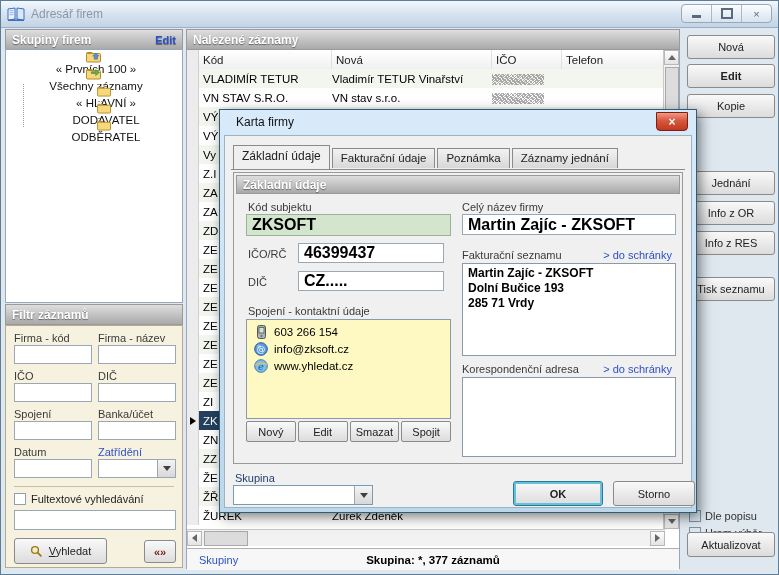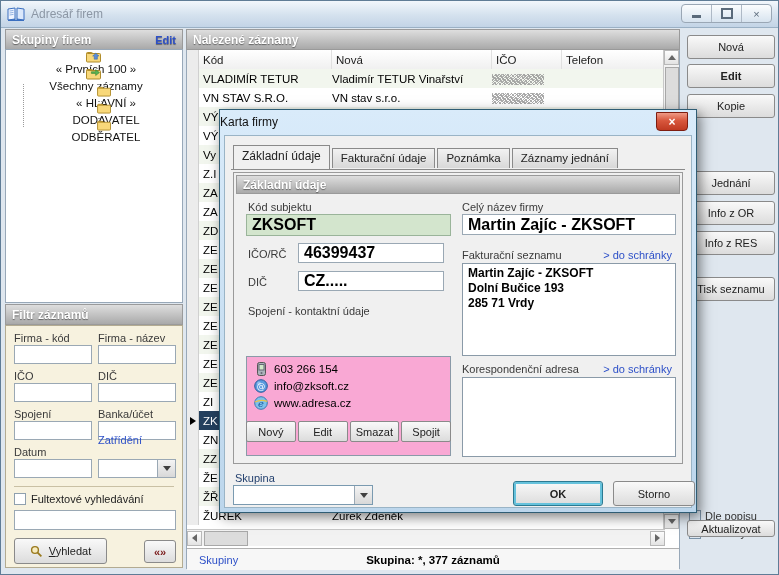--- a/index.html
+++ b/index.html
@@ -79,38 +79,38 @@
   
   .actions{position:absolute;left:686px;top:28px;width:89px;height:540px;}
   .abtn{position:absolute;left:0;width:88px;height:24px;}
   .abtn.bold{font-weight:bold;}
   .acb-row{position:absolute;left:2px;display:flex;align-items:center;font-size:11px;color:#333;white-space:nowrap;}
   .acb-row .cb{background:#dce6f0;border-color:#7a92a8;margin-right:4px;}
   
   .dialog{position:absolute;left:218px;top:108px;width:478px;height:404px;z-index:5;
     background:linear-gradient(#d9ebfа,#bcd6ec);background:linear-gradient(#d9ebfa,#bcd6ec);
     border:1px solid #2f5d74;box-shadow:3px 4px 12px rgba(0,0,0,.5);box-sizing:border-box;}
-  .dtitle{height:24px;display:flex;align-items:center;padding-left:0;font-size:12px;color:#111;}
+  .dtitle{height:24px;display:flex;align-items:center;padding-left:16px;font-size:12px;color:#111;}
   .dclose{position:absolute;right:8px;top:2px;width:30px;height:17px;border:1px solid #7e1d10;border-radius:0 0 4px 4px;
     background:linear-gradient(#ef9a86,#d8573d 45%,#bf3a22);color:#fff;font-weight:bold;font-size:12px;
     display:flex;align-items:center;justify-content:center;cursor:pointer;}
   .dbody{position:absolute;left:4px;top:25px;right:4px;bottom:4px;background:#f0f0f0;border:1px solid #9ab4c6;}
   .tabs{position:absolute;left:8px;top:8px;display:flex;align-items:flex-end;height:24px;}
   .tab{border:1px solid #8a8a8a;border-bottom:none;background:linear-gradient(#f2f2f2,#d8d8d8);
     padding:3px 8px 4px;font-size:11.5px;color:#222;margin-right:2px;cursor:pointer;}
   .tab.active{background:#f0f0f0;padding-bottom:6px;position:relative;top:1px;font-size:12px;}
   .tabline{position:absolute;left:6px;right:6px;top:33px;border-top:1px solid #8a8a8a;}
   .groupbox{position:absolute;left:8px;right:8px;top:36px;height:290px;border:1px solid #9a9a9a;background:#f0f0f0;}
   .gb-hdr{position:absolute;left:2px;right:2px;top:2px;height:19px;}
   .d-label{position:absolute;font-size:11px;color:#3a3a3a;white-space:nowrap;}
   .d-value{position:absolute;font-weight:bold;font-size:16px;color:#000;display:flex;align-items:center;padding-left:5px;}
   .green-field{background:#d3e5cd;border:1px solid #9ab49a;}
   .addr-box{position:absolute;background:#fff;border:1px solid #8a9aa8;font-weight:bold;font-size:12px;color:#000;padding:2px 5px;line-height:15px;box-sizing:border-box;}
   .d-link{position:absolute;font-size:11px;color:#2d50c8;cursor:pointer;}
-  .contacts{position:absolute;background:#f9a8d4;border:1px solid #8a9aa8;font-size:11.5px;color:#000;box-sizing:border-box;padding-top:3px;margin-top:37px;}
+  .contacts{position:absolute;background:#fef9c3;border:1px solid #8a9aa8;font-size:11.5px;color:#000;box-sizing:border-box;padding-top:3px;}
   .contact-row{display:flex;align-items:center;height:17px;padding-left:6px;}
   .contact-row .cicon{width:16px;margin-right:5px;display:flex;justify-content:center;}
   .contact-btns{position:absolute;display:flex;}
   .contact-btns .btn{flex:1;height:21px;margin-right:2px;border-radius:2px;}
   .d-combo{position:absolute;height:20px;display:flex;background:#fff;border:1px solid #7a9ab0;box-sizing:border-box;}
   .ok-btn{font-weight:bold;border:1px solid #2c7a92;box-shadow:inset 0 0 0 2px #66c2dc;}
   
   .icon-book{display:flex;margin-left:6px;}
 </style>
 </head>
@@ -207,21 +207,21 @@
     <input class="input f-input" style="left: 92px; top: 19px;">
     <span class="f-label" style="left:8px;top:44px">IČO</span>
     <span class="f-label" style="left:92px;top:44px">DIČ</span>
     <input class="input f-input" style="left: 8px; top: 57px;">
     <input class="input f-input" style="left: 92px; top: 57px;">
     <span class="f-label" style="left:8px;top:82px">Spojení</span>
     <span class="f-label" style="left:92px;top:82px">Banka/účet</span>
     <input class="input f-input" style="left: 8px; top: 95px;">
     <input class="input f-input" style="left: 92px; top: 95px;">
     <span class="f-label" style="left:8px;top:120px">Datum</span>
-    <span class="f-label" style="left:92px;top:108px;color:#2d50c8">Zatřídění</span>
+    <span class="f-label" style="left:92px;top:120px;color:#2d50c8">Zatřídění</span>
     <input class="input f-input" style="left: 8px; top: 133px;">
     <div class="input f-combo" style="left:92px;top:133px">
       <span class="combo-arrow">
           <span class="tri-down"></span>
         </span>
     </div>
     <div class="f-sep"></div>
     <div class="search-row">
       <span class="cb"></span>
       <span style="margin-left:5px">Fultextové vyhledávání</span>
@@ -457,21 +457,21 @@
     <div class="btn abtn" style="top:202px">Info z RES</div>
     <div class="btn abtn" style="top:248px">Tisk seznamu</div>
     <div class="acb-row" style="top:481px">
       <span class="cb"></span>
       <span>Dle popisu</span>
     </div>
     <div class="acb-row" style="top:498px">
       <span class="cb"></span>
       <span>Hrom.výběr</span>
     </div>
-    <div class="btn abtn" style="top:491px;height:17px">Aktualizovat</div>
+    <div class="btn abtn" style="top:503px;height:25px">Aktualizovat</div>
   </div>
 
   <div class="dialog">
     <div class="dtitle">
       <span>Karta firmy</span>
     </div>
     <div class="dclose">
       <span>×</span>
     </div>
     <div class="dbody">
@@ -520,21 +520,21 @@
             <span>info@zksoft.cz</span>
           </div>
           <div class="contact-row">
             <span class="cicon">
               <svg width="14" height="14" viewBox="0 0 14 14">
                   <circle cx="7" cy="7" r="6.3" fill="#7fc0ea" stroke="#3a7ab0"></circle>
                   <text x="7" y="10.5" font-size="10" font-style="italic" font-family="DejaVu Serif" fill="#1a5aa0" text-anchor="middle">e</text>
                   <path d="M1 6 Q7 3 13.2 5.4" stroke="#e8c24a" stroke-width="1.3" fill="none"></path>
                 </svg>
             </span>
-            <span>www.adresa.cz</span>
+            <span>www.yhledat.cz</span>
           </div>
         </div>
         <div class="contact-btns" style="left:12px;top:248px;width:207px">
           <div class="btn">Nový</div>
           <div class="btn">Edit</div>
           <div class="btn">Smazat</div>
           <div class="btn">Spojit</div>
         </div>
 
         <span class="d-label" style="left:228px;top:28px">Celý název firmy</span>

